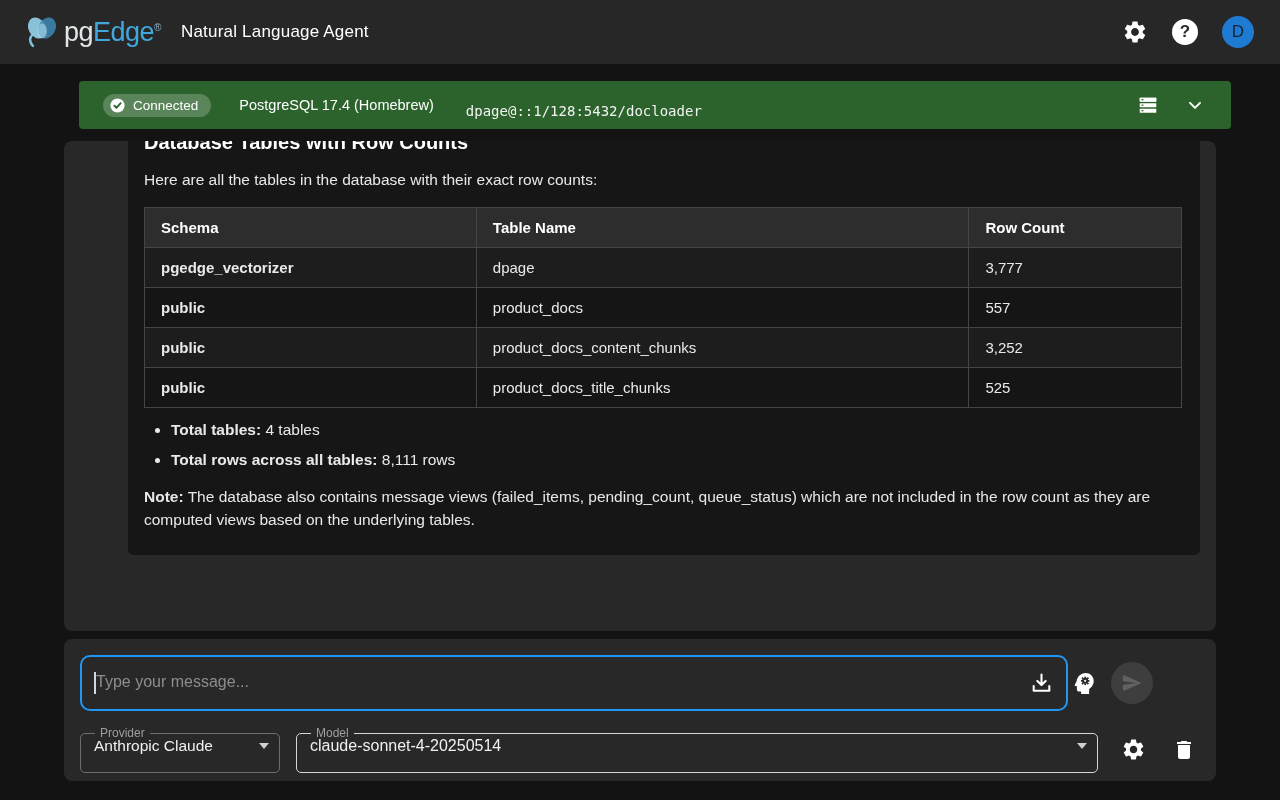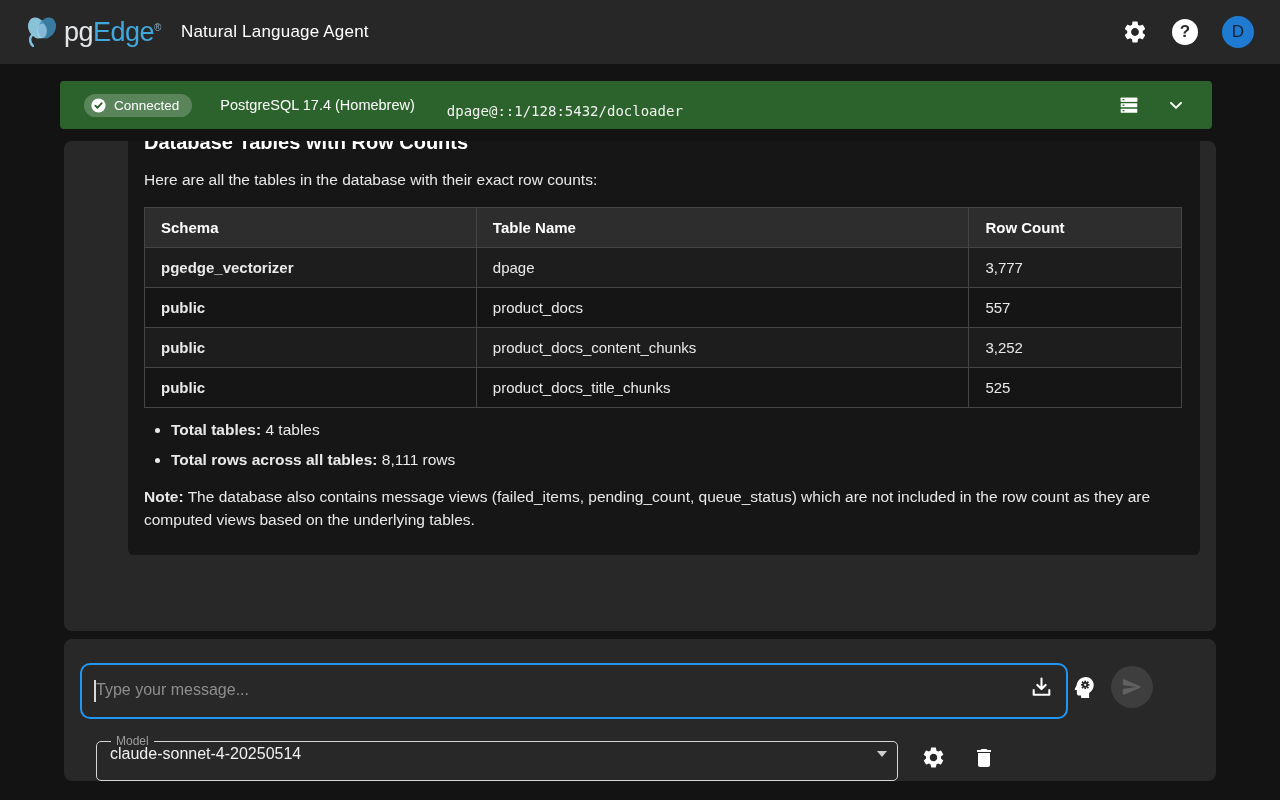--- a/index.html
+++ b/index.html
@@ -18,21 +18,21 @@
   .logo-reg { font-size:10px; color:#8fb4c6; vertical-align:super; }
   .app-title { margin-left:20px; font-size:17px; font-weight:500; color:#ffffff; letter-spacing:0.2px; }
   .header-right { margin-left:auto; display:flex; align-items:center; gap:24px; }
   .icon-btn { background:none; border:none; cursor:pointer; display:flex; align-items:center; justify-content:center; padding:0; }
   .help-circle { width:26px; height:26px; border-radius:50%; background:#ffffff; color:#2b2b2b;
     font-weight:700; font-size:17px; display:flex; align-items:center; justify-content:center; }
   .avatar { width:32px; height:32px; border-radius:50%; background:#1f7ad1; color:#102335;
     font-size:17px; font-weight:500; display:flex; align-items:center; justify-content:center; border:none; cursor:pointer; }
 
   
-  .conn-bar { position:absolute; top:81px; left:60px; width:1152px; height:48px;
+  .conn-bar { position:absolute; top:81px; left:79px; width:1152px; height:48px;
     background:#2c632c; border-radius:4px; display:flex; align-items:center; padding:0 26px 0 24px; }
   .conn-pill { display:flex; align-items:center; gap:7px; background:rgba(255,255,255,0.22);
     border-radius:14px; padding:3px 13px 3px 6px; }
   .conn-pill-text { font-size:13.5px; color:#ffffff; }
   .conn-server { margin-left:28px; font-size:14.5px; color:#ffffff; }
   .conn-dsn { margin-left:32px; font-family:"DejaVu Sans Mono", monospace; font-size:14px; color:#f2f2f2;margin-top:12px; }
   .conn-right { margin-left:auto; display:flex; align-items:center; gap:26px; }
 
   
   .chat-container { position:absolute; top:141px; left:64px; width:1152px; height:490px;
@@ -54,21 +54,21 @@
   .msg-summary { margin-top:22px; font-size:15.5px; font-weight:700; }
   .msg-bullets { margin:13px 0 0 0; padding-left:27px; list-style:disc; }
   .msg-bullets li { margin-bottom:12px; font-size:15.5px; }
   .msg-note { margin-top:16px; font-size:15.5px; line-height:23px; color:#e8e8e8; }
   .bold { font-weight:700; }
 
   
   .composer { position:absolute; top:639px; left:64px; width:1152px; height:142px;
     background:#282828; border-radius:8px; padding:16px 16px 0 16px; }
   .composer-row1 { display:flex; align-items:center; }
-  .input-wrap { position:relative; width:925px;margin-top:8px; }
+  .input-wrap { position:relative; width:925px; }
   .msg-input { width:988px; height:56px; background:transparent; border:2px solid #2196f3;
     border-radius:10px; color:#e9e9e9; font-family:"Liberation Sans", sans-serif; font-size:16px;
     padding:16px 14px; resize:none; outline:none; display:block; }
   .msg-input::placeholder { color:#8d8d8d; opacity:1; }
   .text-caret { position:absolute; left:14px; top:17px; width:1.5px; height:22px; background:#d6d9db; }
   .dl-btn { margin-left:24px; }
   .psy-btn { margin-left:17px; }
   .send-btn { margin-left:13px; width:42px; height:42px; border-radius:50%; background:#3e3e3e;
     border:none; display:flex; align-items:center; justify-content:center; cursor:default; }
 
@@ -235,20 +235,27 @@
         </svg>
       </button>
       <button class="send-btn">
         <svg width="22" height="22" viewBox="0 0 24 24">
           <path fill="#616161" d="M3.4 20.4L20.85 12.92c.8-.35.8-1.49 0-1.84L3.4 3.6c-.66-.29-1.39.2-1.39 .91L2 9.12c0 .5.37.93.87.99L17 12 2.87 13.88c-.5.07-.87.5-.87 1l.01 4.61c0 .71.73 1.2 1.39.91z"></path>
         </svg>
       </button>
     </div>
 
     <div class="composer-row2">
+      <fieldset class="select-box provider-box">
+        <legend><span>Provider</span></legend>
+        <div class="select-row">
+          <span class="select-value">Anthropic Claude</span>
+          <span class="caret-down"></span>
+        </div>
+      </fieldset>
 
       <fieldset class="select-box model-box">
         <legend><span>Model</span></legend>
         <div class="select-row">
           <span class="select-value">claude-sonnet-4-20250514</span>
           <span class="caret-down"></span>
         </div>
       </fieldset>
 
       <button class="icon-btn settings-btn">

